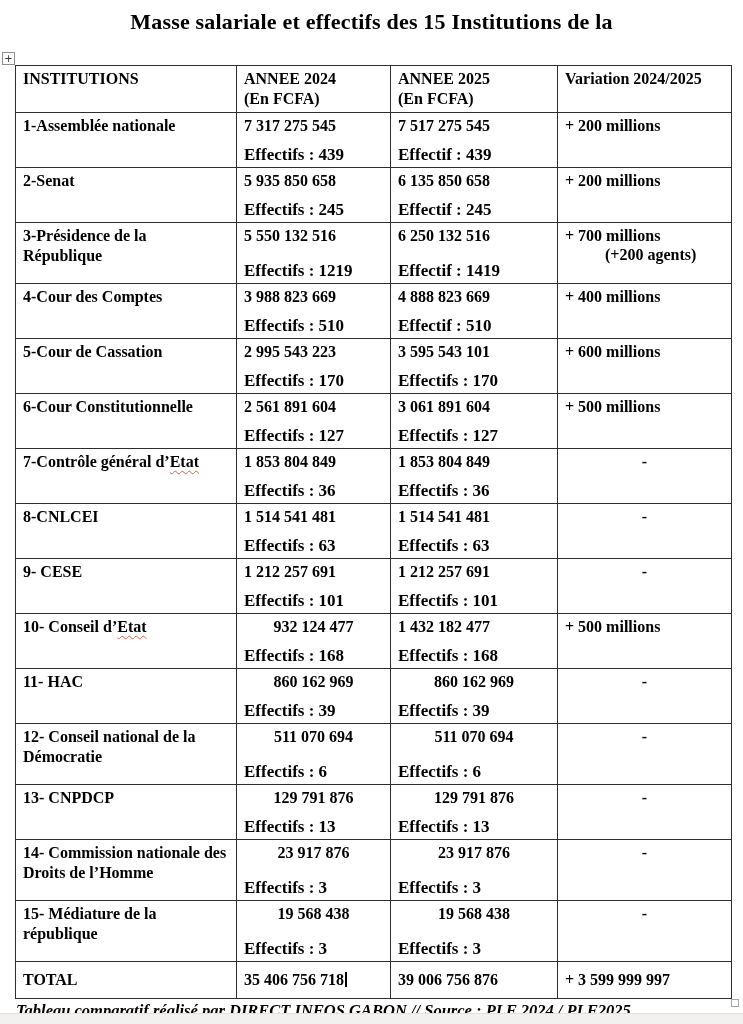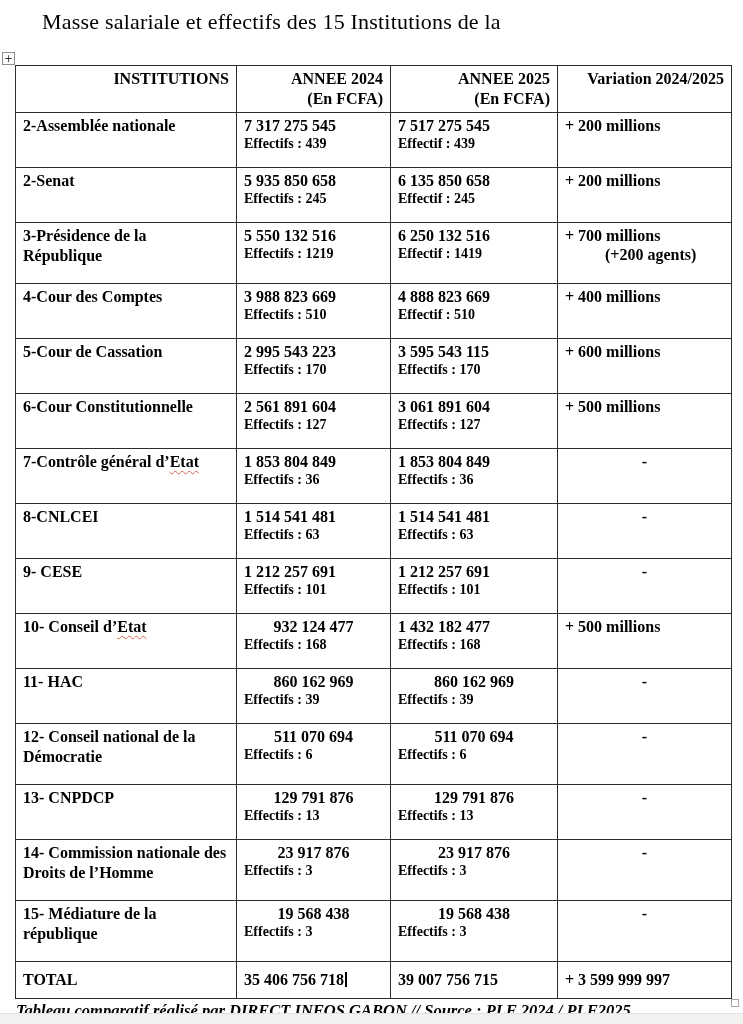--- a/index.html
+++ b/index.html
@@ -2,48 +2,48 @@
 <html><head>
 <meta charset="utf-8">
 <style>
   * { margin:0; padding:0; box-sizing:border-box; }
   html,body { background:#ffffff; }
   body {
     width:743px; height:1024px; position:relative; overflow:hidden;
     font-family:"Liberation Serif","DejaVu Serif",serif; color:#000;
   }
   .title {
-    font-weight:normal; font-size:22px; line-height:31px;
+    text-align:center; font-weight:bold; font-size:22px; line-height:31px;
     margin:6px 42px 28px 42px; letter-spacing:0.2px;
   }
   .table-wrap { position:relative; margin-left:15px; width:716px; margin-top:22px; }
   .move-handle {
     position:absolute; left:-13px; top:-13px; width:13px; height:13px;
     border:1px solid #8f8f8f; background:#fcfcfc; color:#333;
     font-family:"DejaVu Sans",sans-serif; font-size:10px; line-height:11px;
     text-align:center; cursor:move;
   }
   .resize-handle {
     position:absolute; right:-8px; bottom:-8px; width:8px; height:8px;
     border:1px solid #a6a6a6; background:#fff;
   }
   table { border-collapse:collapse; width:716px; table-layout:fixed; }
   col.c1{width:221px} col.c2{width:154px} col.c3{width:167px} col.c4{width:174px}
   th, td {
     border:1px solid #2d2d2d; vertical-align:top; text-align:left;
     font-weight:bold; font-size:16px; padding:3px 7px; line-height:20px;
   }
-  thead th { height:41px;text-align:right; }
+  thead th { height:41px; }
   thead .sub { display:block; }
   tbody td { height:55px; }
   tr.tall td { height:61px; }
-  .cellv { display:flex; flex-direction:column; height:100%; }
+  .cellv { display:flex; flex-direction:column; justify-content:space-between; height:100%; }
   .amt { font-size:16px; line-height:20px; }
   .amt.center { text-align:center; }
-  .eff { font-size:14px; line-height:16px; padding-bottom:1px; }
+  .eff { font-size:17px; line-height:16px; padding-bottom:1px; }
   .var-note { font-size:16px; line-height:17px;margin-left:40px; }
   .variation.center { text-align:center; }
   .squiggle { text-decoration:underline wavy #d9604f 1px; text-underline-offset:3px; }
   tfoot td { height:26px; padding:8px 7px; }
   .caret { display:inline-block; width:2px; height:15px; background:#000; margin-left:1px; vertical-align:-2px; }
   .footer-caption {
     margin:2px 0 0 16px; font-weight:bold; font-style:italic; font-size:16.5px; line-height:20px;
   }
   .bottom-strip {
     position:absolute; left:0; top:1013px; width:743px; height:11px;
@@ -79,21 +79,21 @@
           </th>
           <th>
             <span class="sub">ANNEE 2025</span>
             <span class="sub">(En FCFA)</span>
           </th>
           <th>Variation 2024/2025</th>
         </tr>
       </thead>
       <tbody>
           <tr>
-            <td>2-Assemblée nationale</td>
+            <td>1-Assemblée nationale</td>
             <td>
               <div class="cellv">
                 <div class="amt">7 317 275 545</div>
                 <div class="eff">Effectifs : 439</div>
               </div>
             </td>
             <td>
               <div class="cellv">
                 <div class="amt">7 517 275 545</div>
                 <div class="eff">Effectif : 439</div>
@@ -161,21 +161,21 @@
           <tr>
             <td>5-Cour de Cassation</td>
             <td>
               <div class="cellv">
                 <div class="amt">2 995 543 223</div>
                 <div class="eff">Effectifs : 170</div>
               </div>
             </td>
             <td>
               <div class="cellv">
-                <div class="amt">3 595 543 115</div>
+                <div class="amt">3 595 543 101</div>
                 <div class="eff">Effectifs : 170</div>
               </div>
             </td>
             <td class="variation">
               <div>+ 600 millions</div>
             </td>
           </tr>
           <tr>
             <td>6-Cour Constitutionnelle</td>
             <td>
@@ -356,21 +356,21 @@
               <div>-</div>
             </td>
           </tr>
         </tbody>
       <tfoot>
         <tr>
           <td>TOTAL</td>
           <td>
             <span>35 406 756 718</span><span class="caret"></span>
           </td>
-          <td>39 007 756 715</td>
+          <td>39 006 756 876</td>
           <td>+ 3 599 999 997</td>
         </tr>
       </tfoot>
     </table>
 
     <div class="resize-handle"></div>
   </div>
 
   <p class="footer-caption">Tableau comparatif réalisé par DIRECT INFOS GABON // Source : PLF 2024 / PLF2025</p>
   <div class="bottom-strip"></div>

